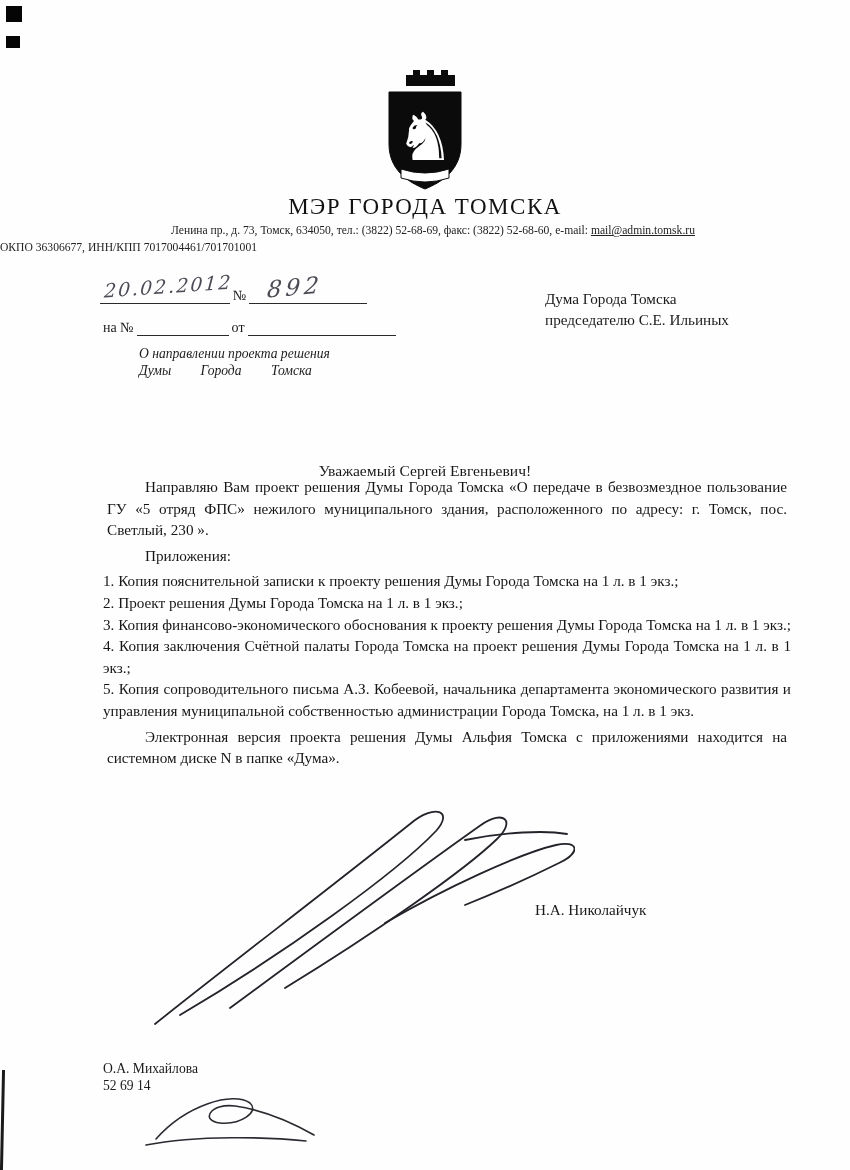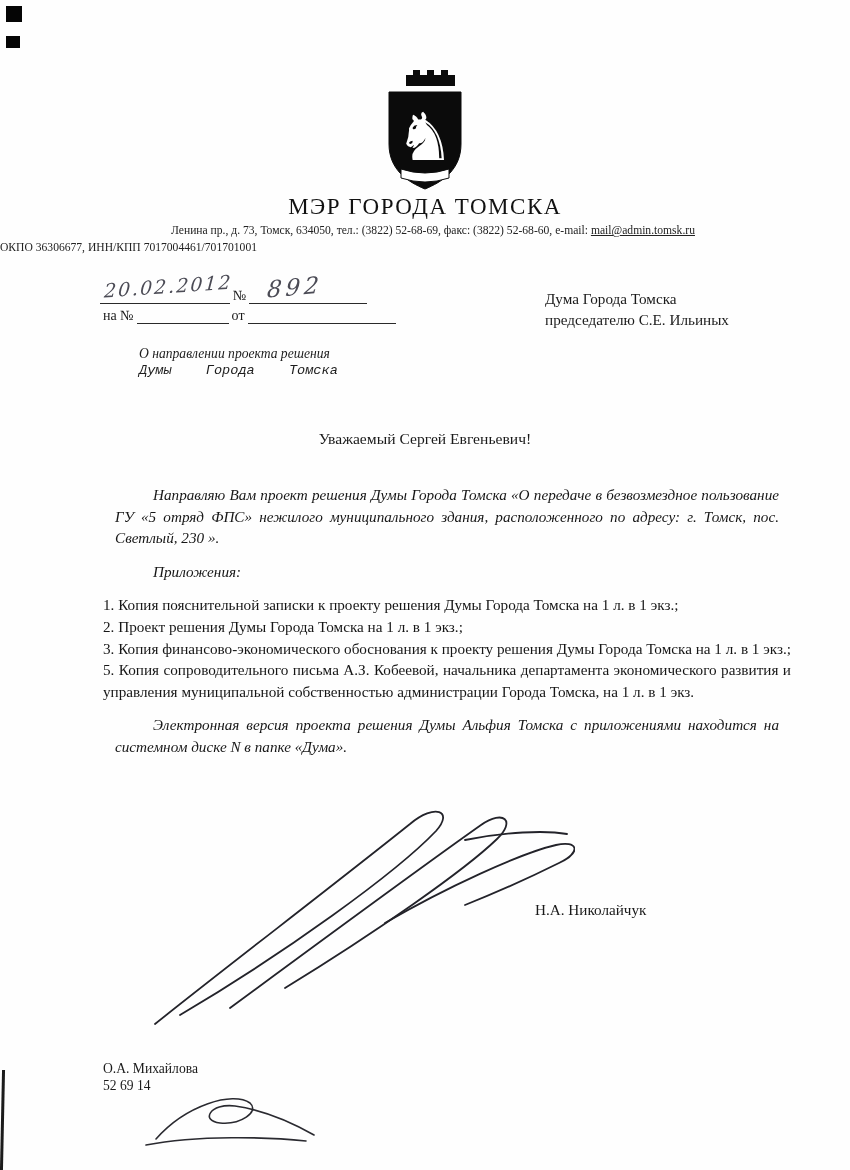--- a/index.html
+++ b/index.html
@@ -23,49 +23,49 @@
     font-size:23px; letter-spacing:1.5px; color:#111; }
   .contacts { position:absolute; top:224px; left:0; width:100%; text-align:center;
     font-size:11.6px; color:#222;padding-left:16px; }
   .email-link { text-decoration:underline; color:#222; cursor:pointer; }
   .codes { position:absolute; top:241px; left:0; width:100%; text-align:left;
     font-size:11.6px; color:#222; }
 
   
   .req-block { position:absolute; left:100px; top:276px; width:350px; font-size:14px; }
   .req-line1 { display:flex; align-items:flex-end; height:28px; }
-  .req-line2 { display:flex; align-items:flex-end; height:18px; margin-top:2px; }
+  .req-line2 { display:flex; align-items:flex-end; height:18px; margin-top:14px; }
   .underline { display:inline-block; border-bottom:1.2px solid #2a2a2a; height:100%; }
   .w130 { width:130px; }
   .w140 { width:118px; }
   .w95  { width:92px; }
   .w150 { width:148px; }
   .handwritten {
     display:inline-block; font-family:"DejaVu Serif", serif; font-style:italic;
     color:#4b4b55; letter-spacing:2px; transform:rotate(-4deg) skewX(-8deg);
     position:relative; top:-1px; left:4px; font-size:19px; white-space:nowrap;
   }
   .hw-num { font-size:23px; letter-spacing:4px; transform:rotate(-5deg) skewX(-10deg); top:-2px; left:18px; }
   .printed { padding:0 3px 0 3px; }
 
   
   .recipient { position:absolute; left:545px; top:288px; font-size:15.2px; line-height:21px; }
 
   
   .subject { position:absolute; left:103px; top:345px; width:212px;
     font-style:italic; font-size:13.6px; line-height:17px; color:#1c1c1c;margin-left:36px; }
-  .subject .spread { word-spacing:26px;font-family:Liberation Mono, monospace; }
+  .subject .spread { word-spacing:26px; }
 
   
-  .salutation { position:absolute; top:430px; left:0; width:100%; text-align:center; font-size:15.6px; }
+  .salutation { position:absolute; top:462px; left:0; width:100%; text-align:center; font-size:15.6px; }
 
   
   .body-text { position:absolute; left:103px; top:472px; width:688px;
     font-size:15.2px; line-height:21.6px; text-align:justify; color:#161616; }
-  .body-text p { margin:12px;font-style:italic; }
+  .body-text p { margin:4px; }
   .ind { text-indent:38px; }
   .att-label { text-indent:38px; margin-top:7px; }
   .att-item { text-align:justify; }
   .p3 { margin-top:22px; }
 
   
   .signatory { position:absolute; left:535px; top:901px; font-size:15.2px; }
   .sig-svg { position:absolute; left:135px; top:752px; pointer-events:none; }
   .foot-svg { position:absolute; left:138px; top:1083px; pointer-events:none; }
 
@@ -126,20 +126,21 @@
 
   <div class="salutation">Уважаемый Сергей Евгеньевич!</div>
 
   <div class="body-text">
     <p class="ind">Направляю Вам проект решения Думы Города Томска «О передаче в безвозмездное пользование ГУ «5 отряд ФПС» нежилого муниципального здания, расположенного по адресу: г. Томск, пос. Светлый, 230 ».</p>
     <p class="att-label">Приложения:</p>
     <div>
       <div class="att-item">1. Копия пояснительной записки к проекту решения Думы Города Томска на 1 л. в 1 экз.;</div>
       <div class="att-item">2. Проект решения Думы Города Томска на 1 л. в 1 экз.;</div>
       <div class="att-item">3. Копия финансово-экономического обоснования к проекту решения Думы Города Томска на 1 л. в 1 экз.;</div>
+      <div class="att-item">4. Копия заключения Счётной палаты Города Томска на проект решения Думы Города Томска на 1 л. в 1 экз.;</div>
       <div class="att-item">5. Копия сопроводительного письма А.З. Кобеевой, начальника департамента экономического развития и управления муниципальной собственностью администрации Города Томска, на 1 л. в 1 экз.</div>
     </div>
     <p class="ind p3">Электронная версия проекта решения Думы Альфия Томска с приложениями находится на системном диске N в папке «Дума».</p>
   </div>
 
   <svg class="sig-svg" width="440" height="290" viewBox="0 0 440 290">
     <g fill="none" stroke="#23232a" stroke-width="1.8" stroke-linecap="round">
       <path d="M20,272 C90,216 200,132 275,72 C300,51 319,59 301,79 C261,121 150,201 45,263"></path>
       <path d="M95,256 C190,186 292,111 346,73 C369,57 381,69 362,87 C330,118 240,181 150,236"></path>
       <path d="M250,171 C310,136 386,101 421,93 C443,88 447,100 424,111 C400,123 360,141 330,153"></path>

